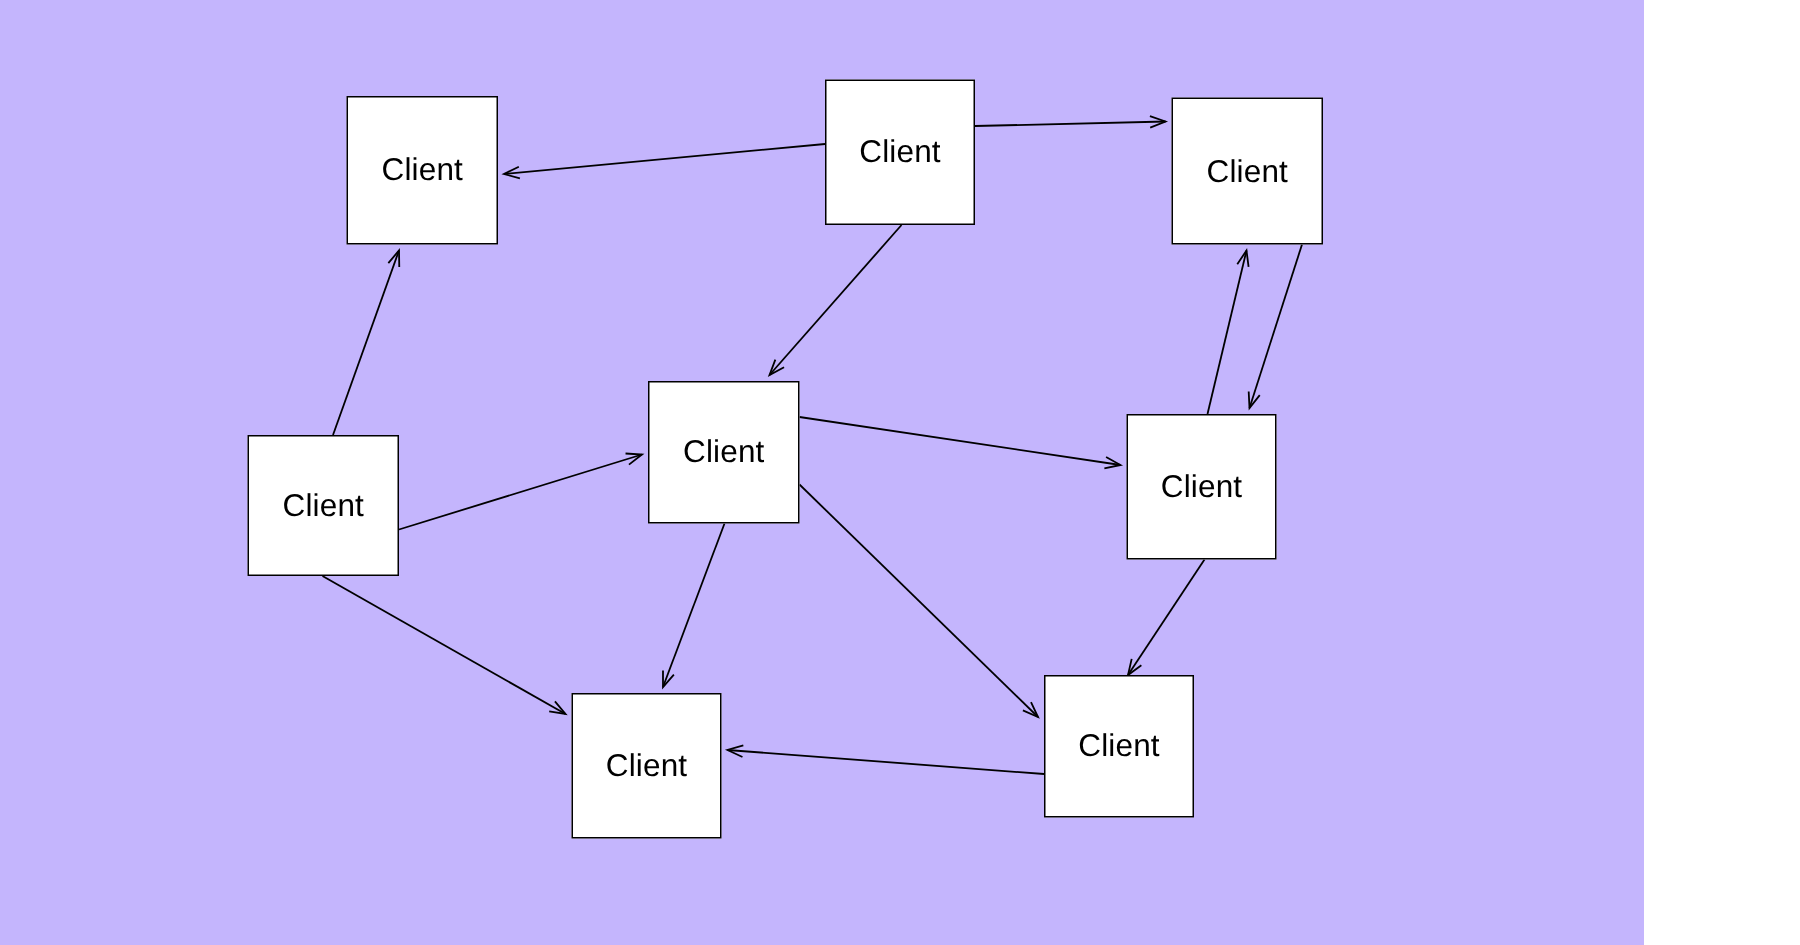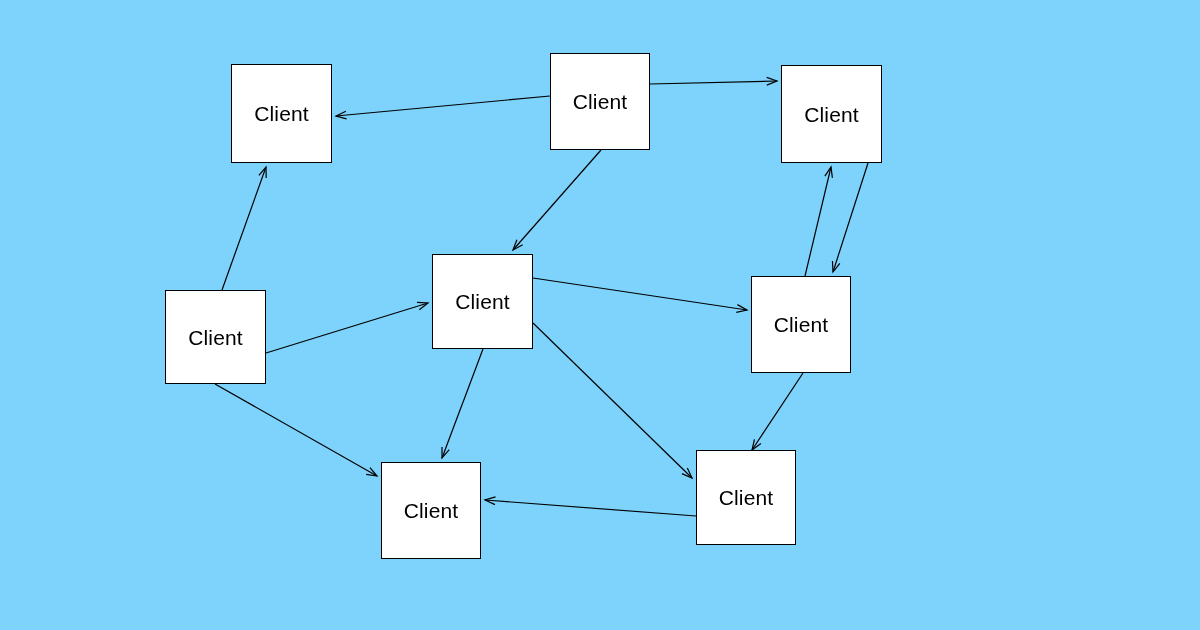--- a/index.html
+++ b/index.html
@@ -6,23 +6,23 @@
   html, body {
     margin: 0;
     padding: 0;
     background: #ffffff;
   }
   body {
     font-family: "Liberation Sans", sans-serif;
   }
   #diagram-canvas {
     position: relative;
-    width: 1200px;
+    width: 1096px;
     height: 630px;
-    background: #7dd3fc;
+    background: #c4b5fd;
     overflow: hidden;
   }
   #edge-layer {
     position: absolute;
     left: 0;
     top: 0;
     width: 1200px;
     height: 630px;
   }
   .node {

